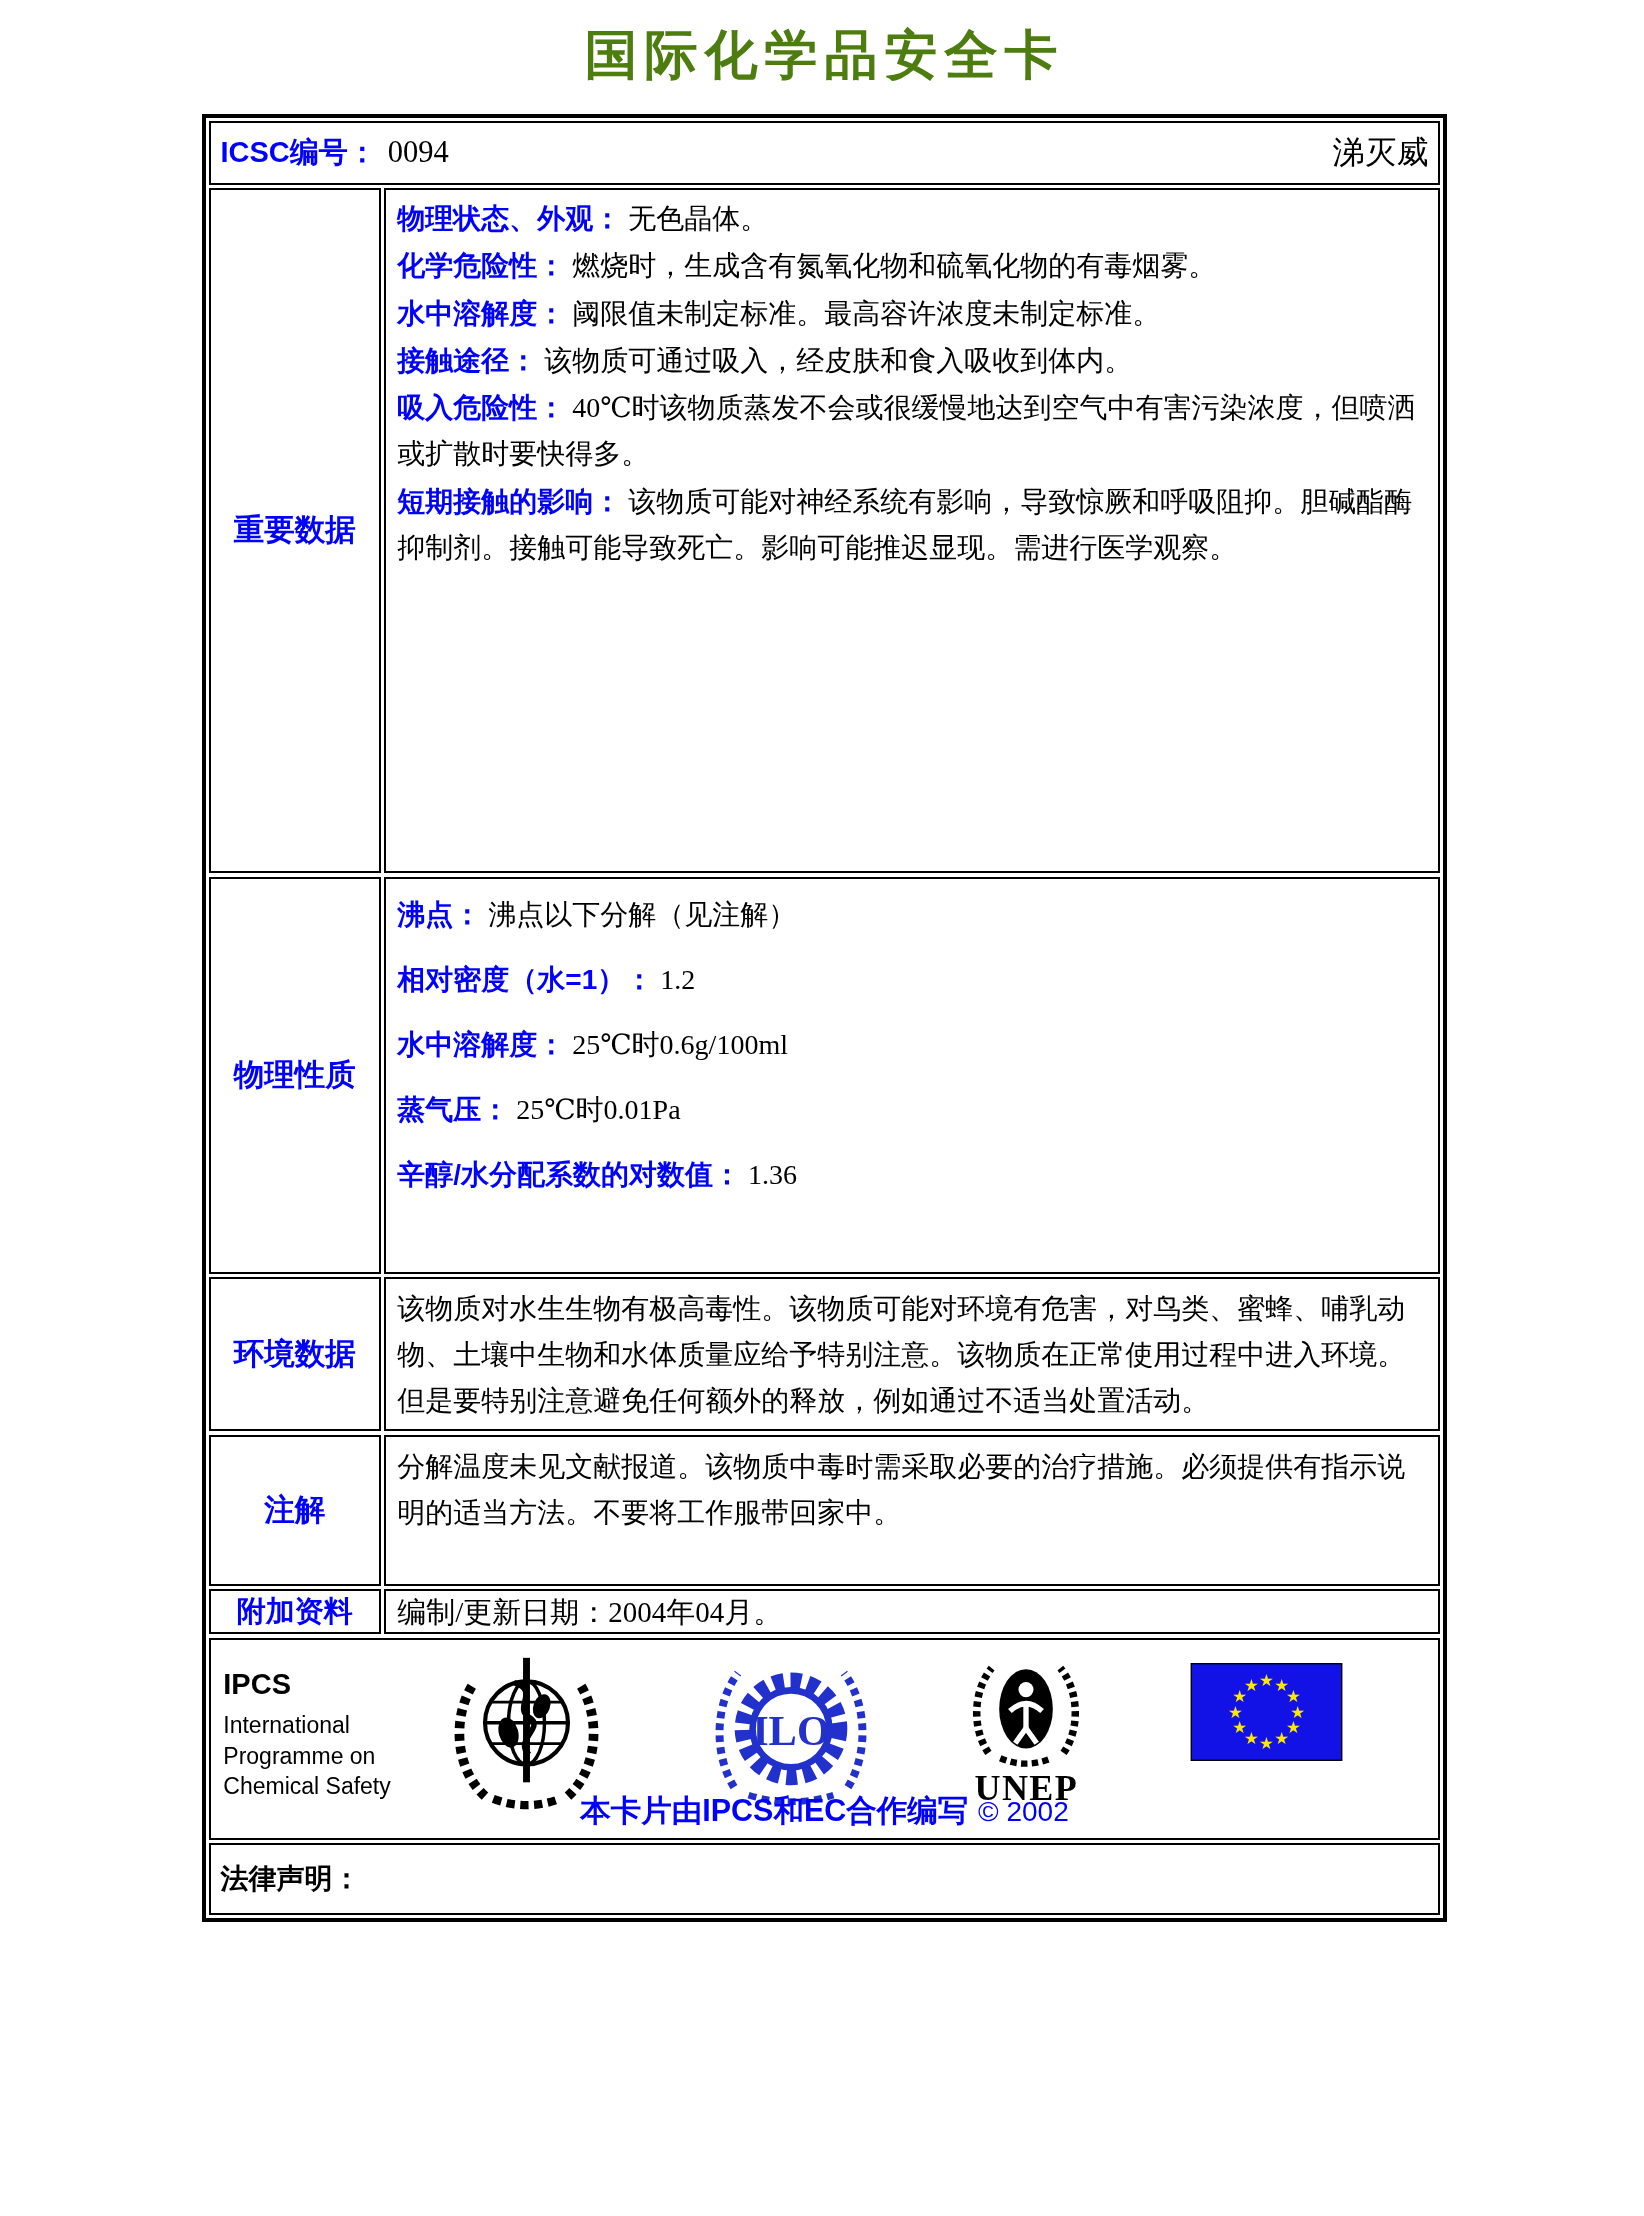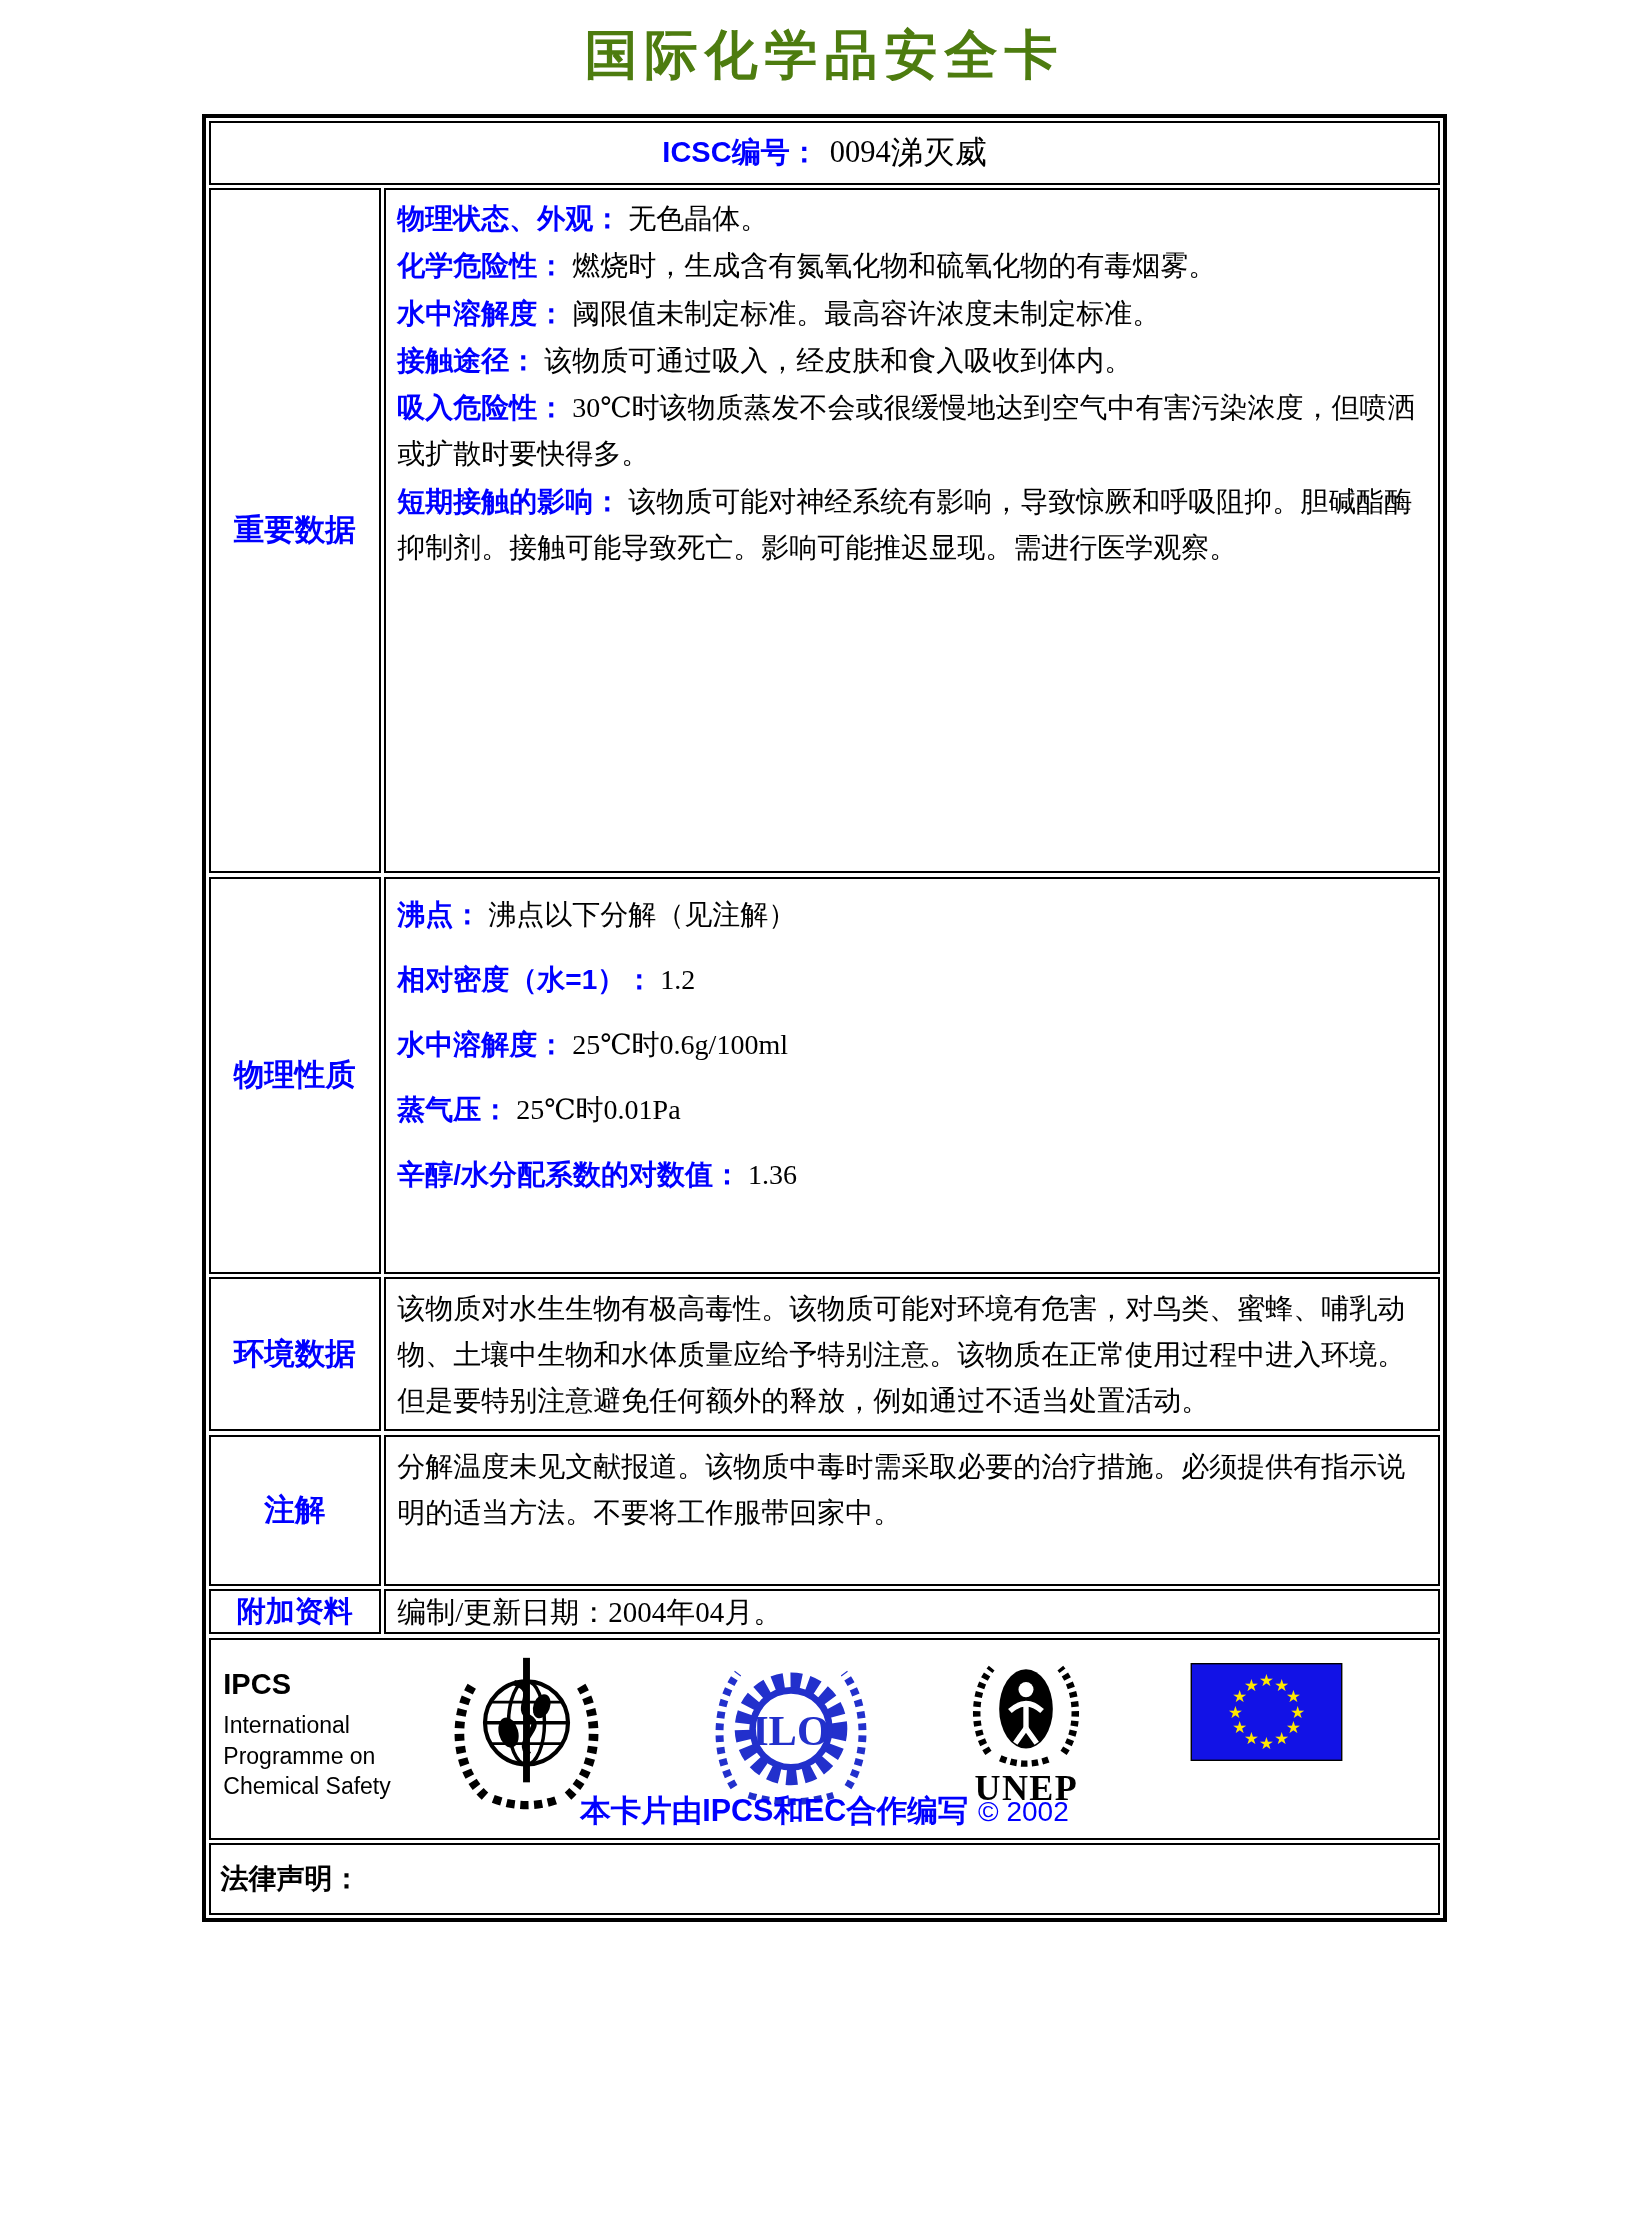--- a/index.html
+++ b/index.html
@@ -24,21 +24,21 @@
   .cell { border:2.1px solid #000; background:#fff; }
   .full { flex:1; }
   .label-cell {
     width:172px; flex:0 0 172px;
     display:flex; align-items:center; justify-content:center;
     font-family:"Liberation Sans","DejaVu Sans",sans-serif;
     font-weight:600; color:#0000ff; font-size:30.5px; text-align:center;
   }
   .content-cell { flex:1; padding:5.5px 11px; font-size:28px; line-height:46px; }
   .hdr-cell {
-    flex:1; display:flex; align-items:center; justify-content:center;
+    flex:1; display:flex; align-items:center; justify-content:space-between;
     padding:0 9.7px;
   }
   .k {
     font-family:"Liberation Sans","DejaVu Sans",sans-serif;
     font-weight:bold; color:#0000ff; font-size:28px;
   }
   .hdr-label { font-size:29px; }
   .hdr-num { font-size:30.5px; margin-left:11px; color:#000; }
   .hdr-name { font-size:32px; color:#000; }
   .kv { margin-bottom:1.4px; }
@@ -92,21 +92,21 @@
     </div>
   </div>
 
   <div class="row" style="height:685px;">
     <div class="cell label-cell">重要数据</div>
     <div class="cell content-cell">
       <div class="kv"><span class="k">物理状态、外观：</span> <span>无色晶体。</span></div>
       <div class="kv"><span class="k">化学危险性：</span> <span>燃烧时，生成含有氮氧化物和硫氧化物的有毒烟雾。</span></div>
       <div class="kv"><span class="k">水中溶解度：</span> <span>阈限值未制定标准。最高容许浓度未制定标准。</span></div>
       <div class="kv"><span class="k">接触途径：</span> <span>该物质可通过吸入，经皮肤和食入吸收到体内。</span></div>
-      <div class="kv"><span class="k">吸入危险性：</span> <span>30℃时该物质蒸发不会或很缓慢地达到空气中有害污染浓度，但喷洒或扩散时要快得多。</span></div>
+      <div class="kv"><span class="k">吸入危险性：</span> <span>40℃时该物质蒸发不会或很缓慢地达到空气中有害污染浓度，但喷洒或扩散时要快得多。</span></div>
       <div class="kv"><span class="k">短期接触的影响：</span> <span>该物质可能对神经系统有影响，导致惊厥和呼吸阻抑。胆碱酯酶抑制剂。接触可能导致死亡。影响可能推迟显现。需进行医学观察。</span></div>
     </div>
   </div>
 
   <div class="row" style="height:397px;">
     <div class="cell label-cell">物理性质</div>
     <div class="cell content-cell props">
       <div class="kv"><span class="k">沸点：</span> <span>沸点以下分解（见注解）</span></div>
       <div class="kv"><span class="k">相对密度（水=1）：</span> <span>1.2</span></div>
       <div class="kv"><span class="k">水中溶解度：</span> <span>25℃时0.6g/100ml</span></div>

